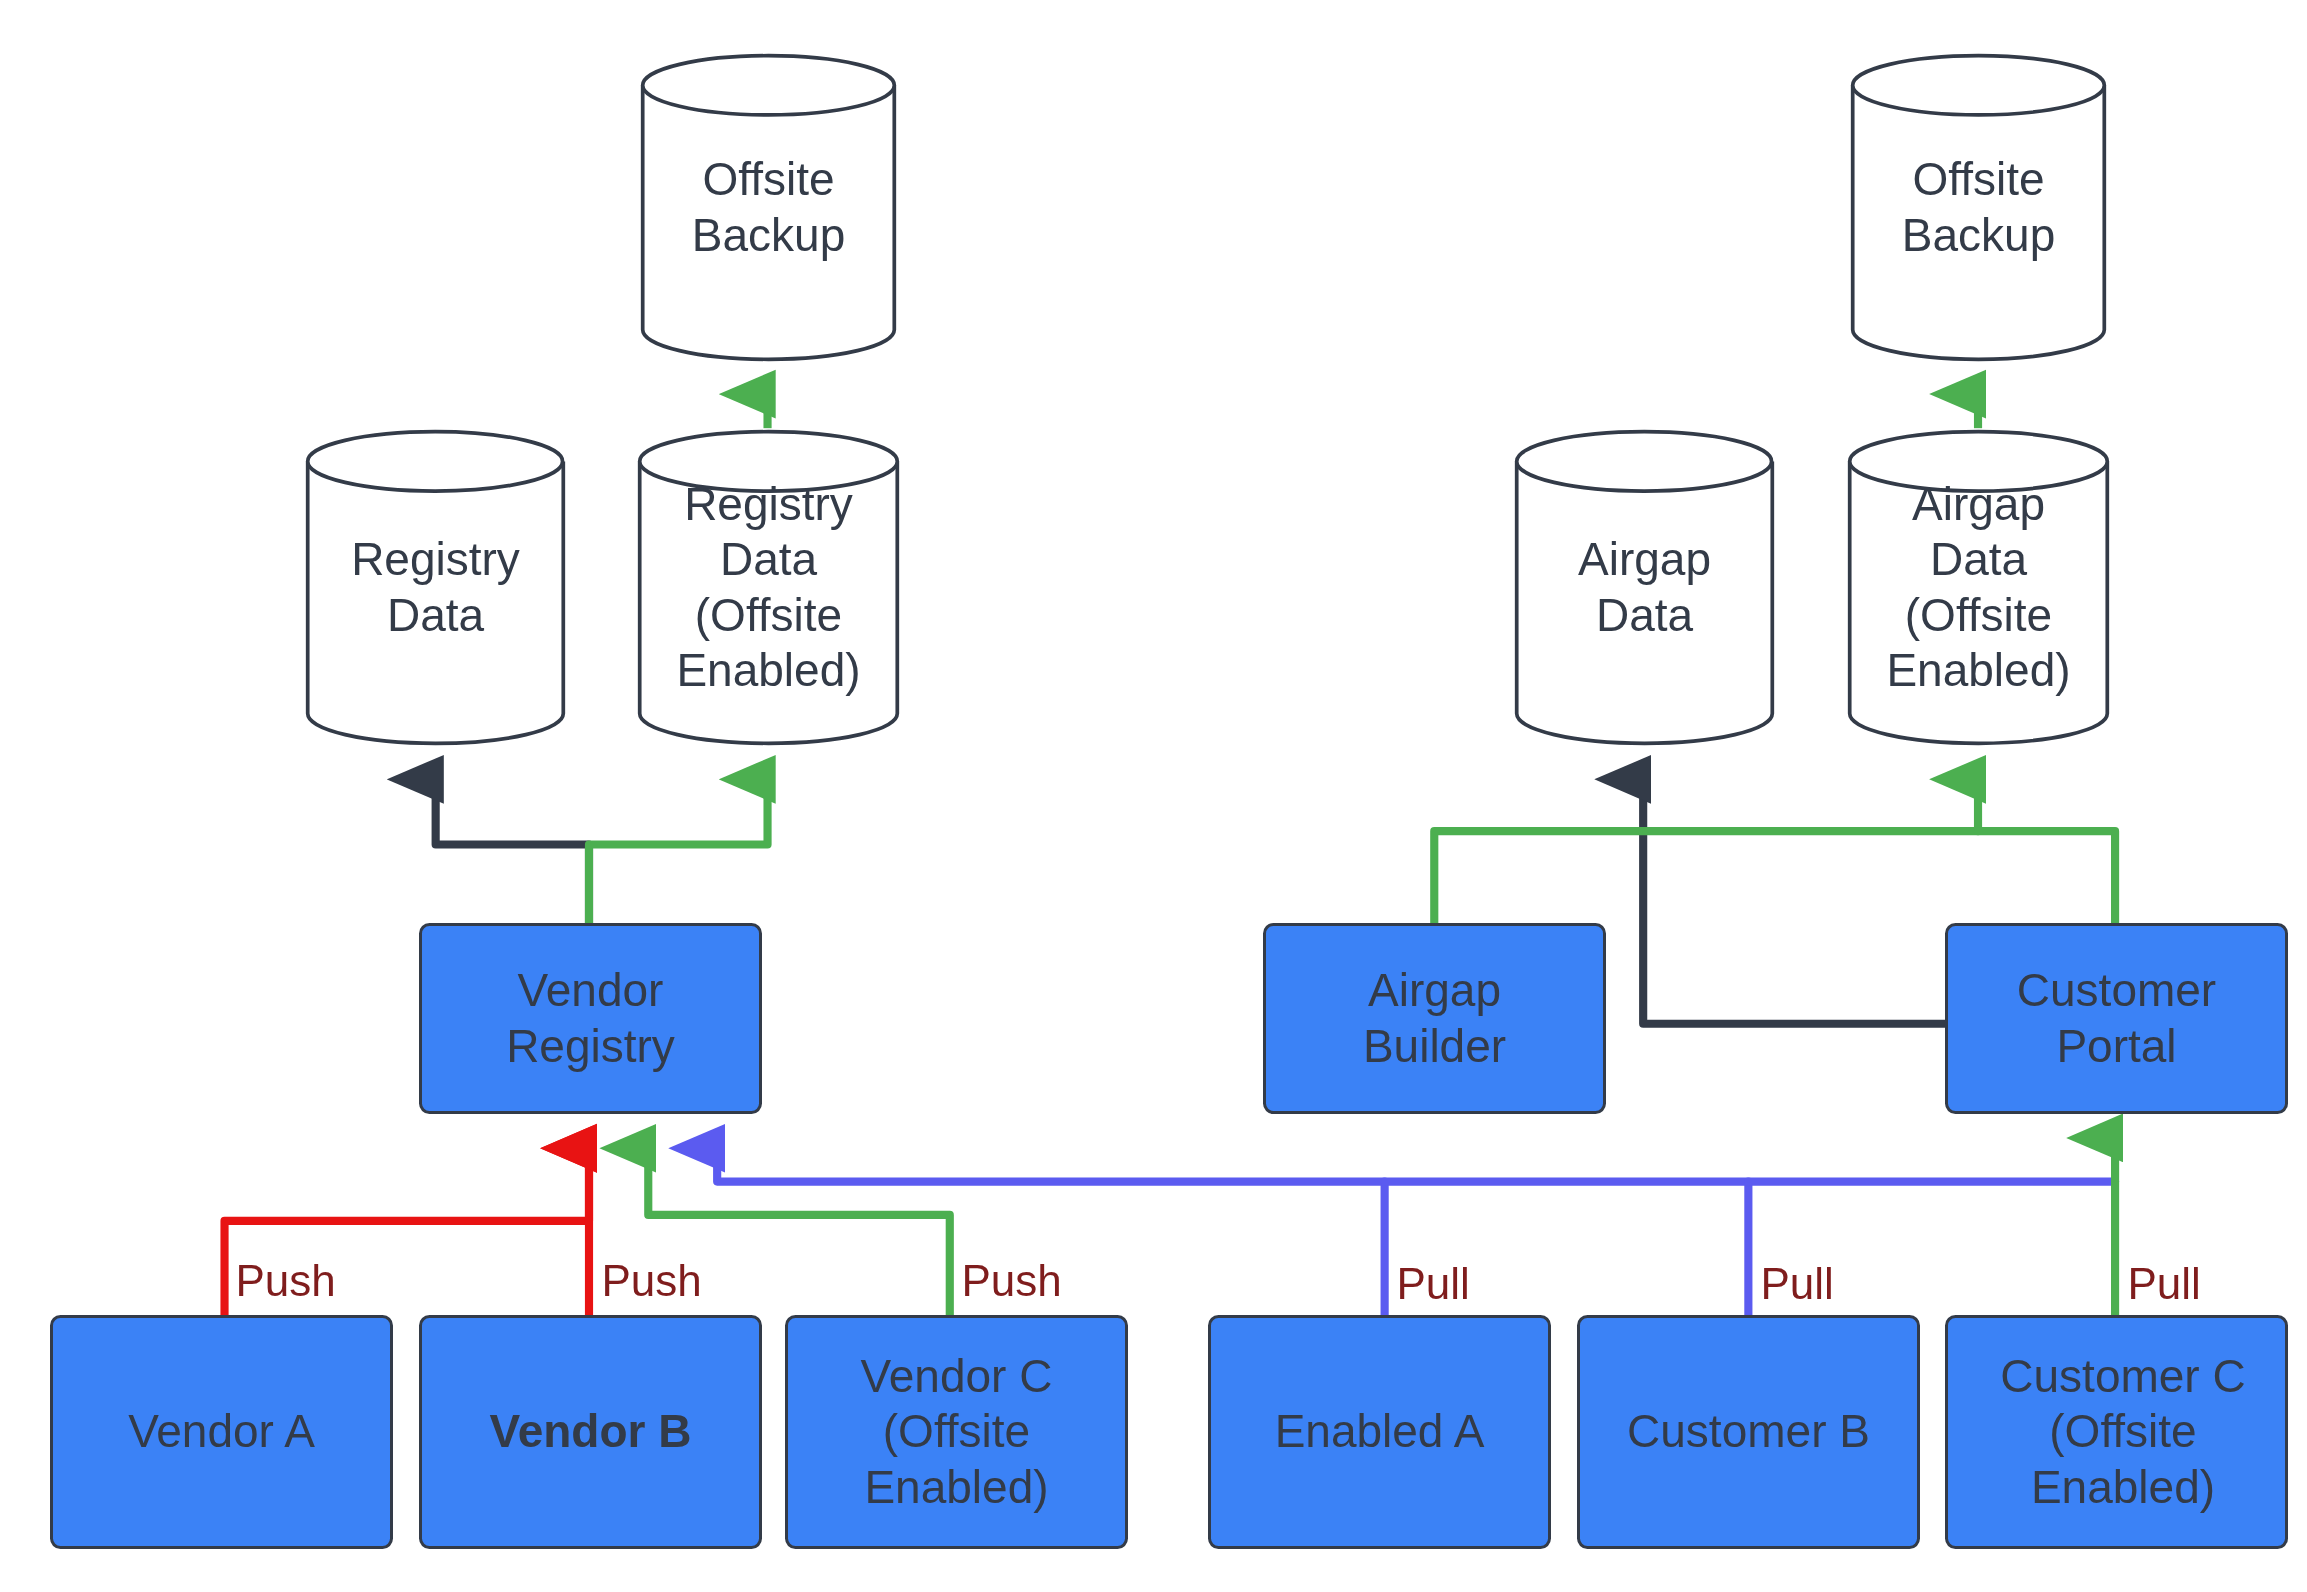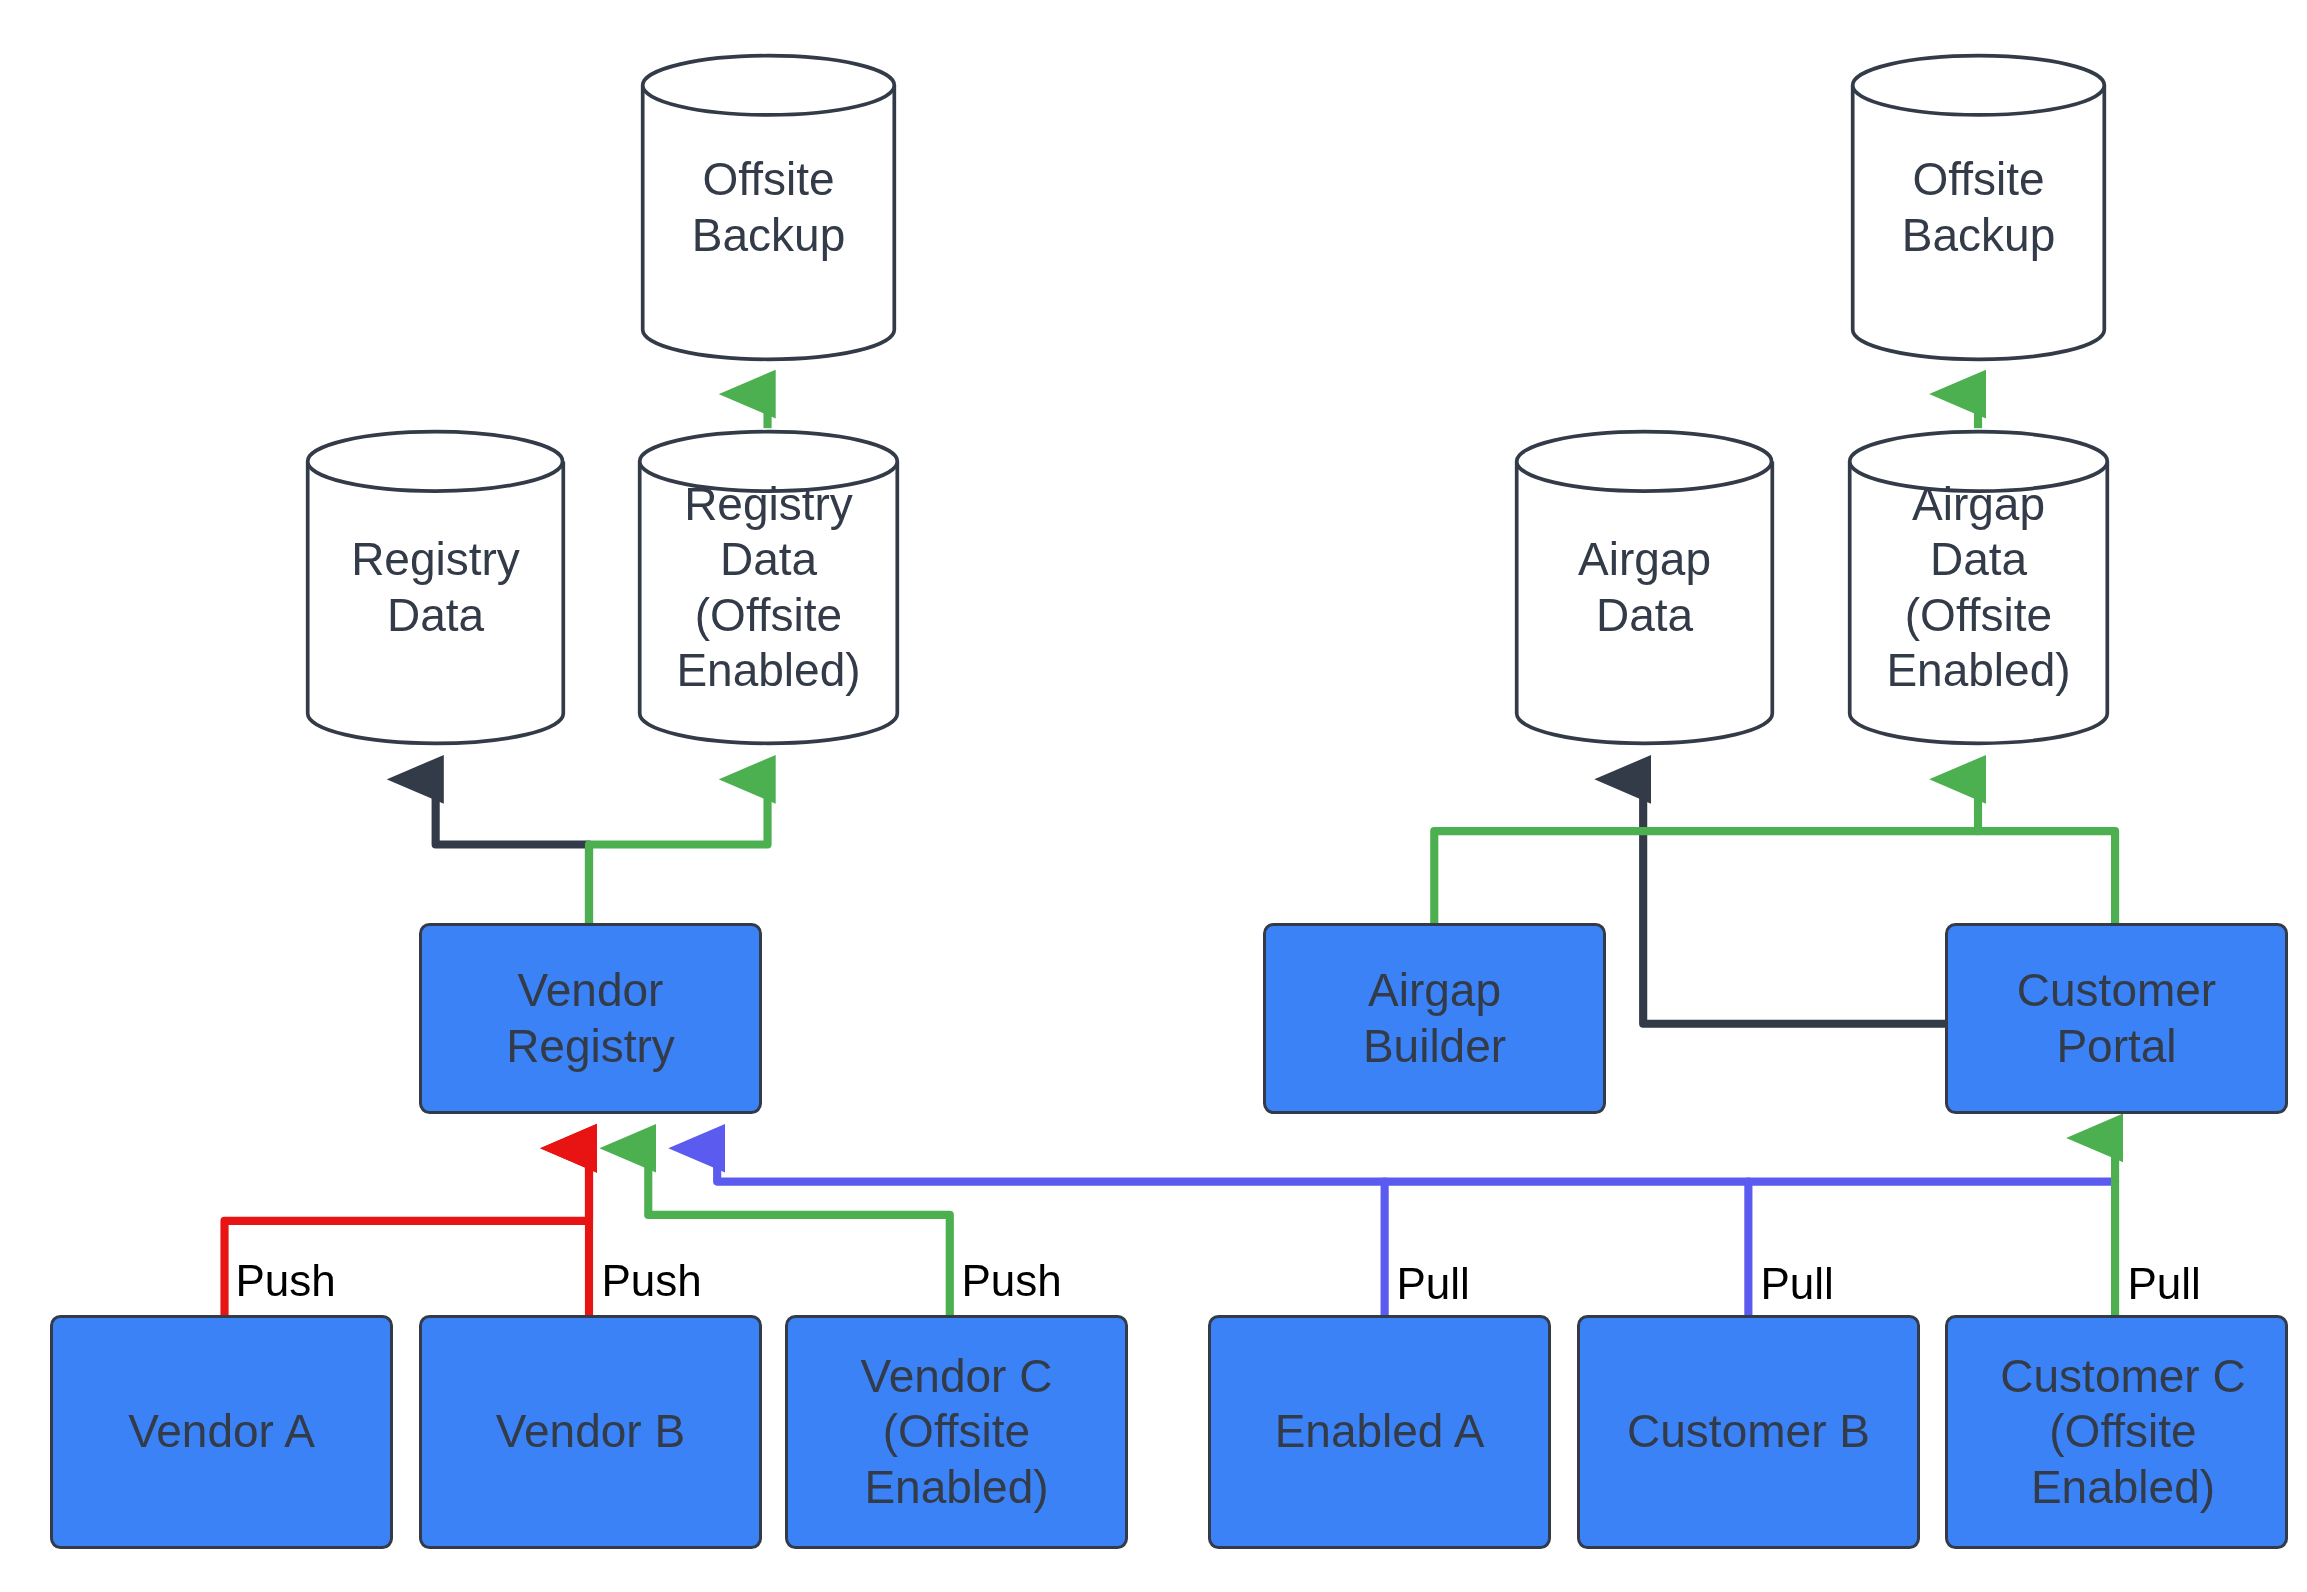--- a/index.html
+++ b/index.html
@@ -57,21 +57,21 @@
   }
   .cyl .cyl-label {
     position: relative;
     z-index: 2;
     width: 100%;
     padding: 0 4.4px;
     box-sizing: border-box;
   }
   .edge-label {
     position: absolute;
-    color: #000000;
+    color: #7f1d1d;
     font-size: 44px;
     line-height: 1;
     white-space: nowrap;
     background: #ffffff;
     padding: 0 4.4px;
   }
 </style>
 </head>
 <body>
 
@@ -192,21 +192,21 @@
 
   <div class="node node-box" style="left:50px; top:1315px; width:343px; height:234px;">
     <span>Vendor A</span>
   </div>
 
   <div class="node node-box" style="left:1945px; top:923px; width:343px; height:191px;">
     <span>Customer
 Portal</span>
   </div>
 
-  <div class="node node-box" style="left:419px; top:1315px; width:343px; height:234px;">
+  <div class="node node-box" style="left:419px; top:1315px; width:343px; height:234px;font-weight:bold;">
     <span>Vendor B</span>
   </div>
 
   <div class="node node-box" style="left:785px; top:1315px; width:343px; height:234px;">
     <span>Vendor C
 (Offsite
 Enabled)</span>
   </div>
 
   <div class="node node-box" style="left:1208px; top:1315px; width:343px; height:234px;">

